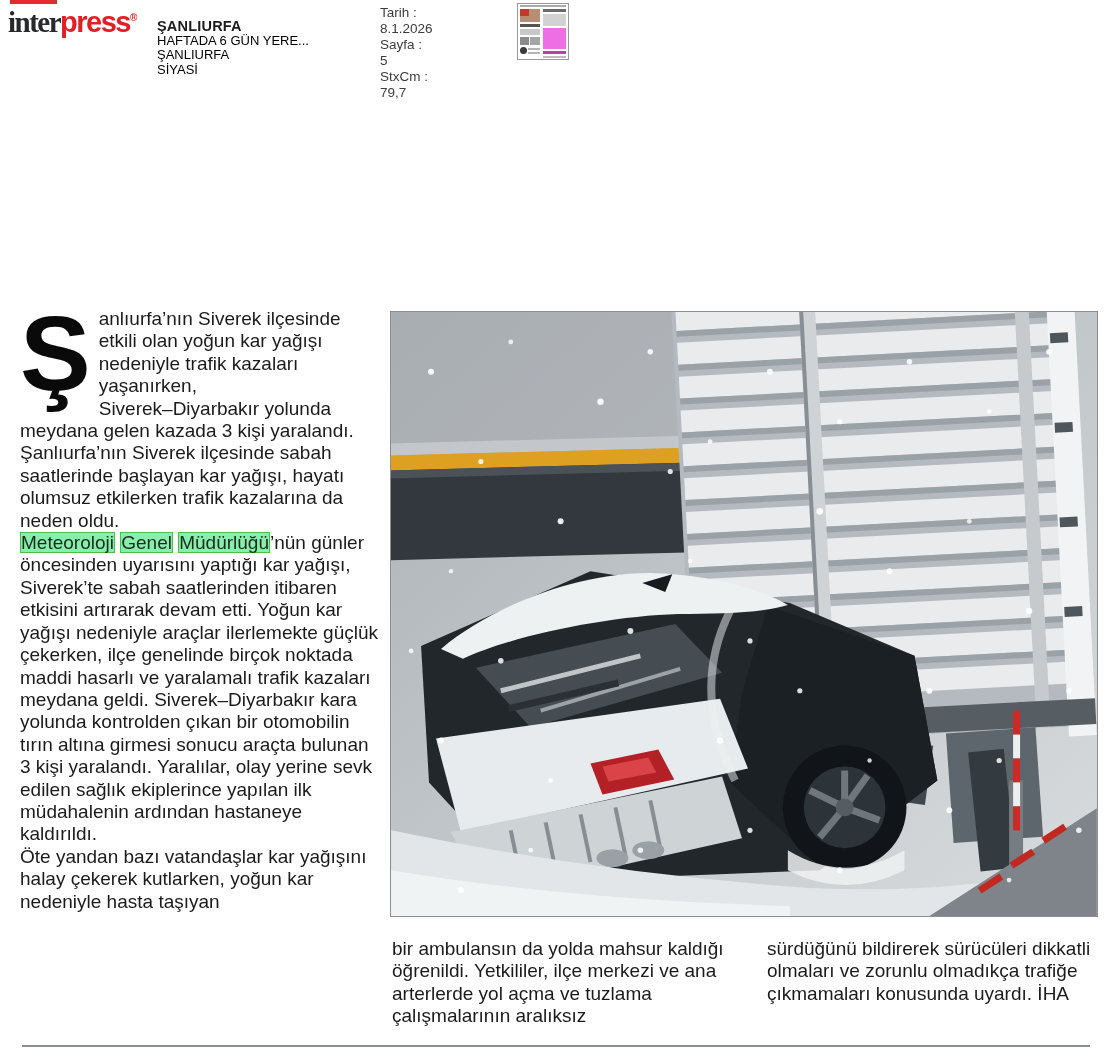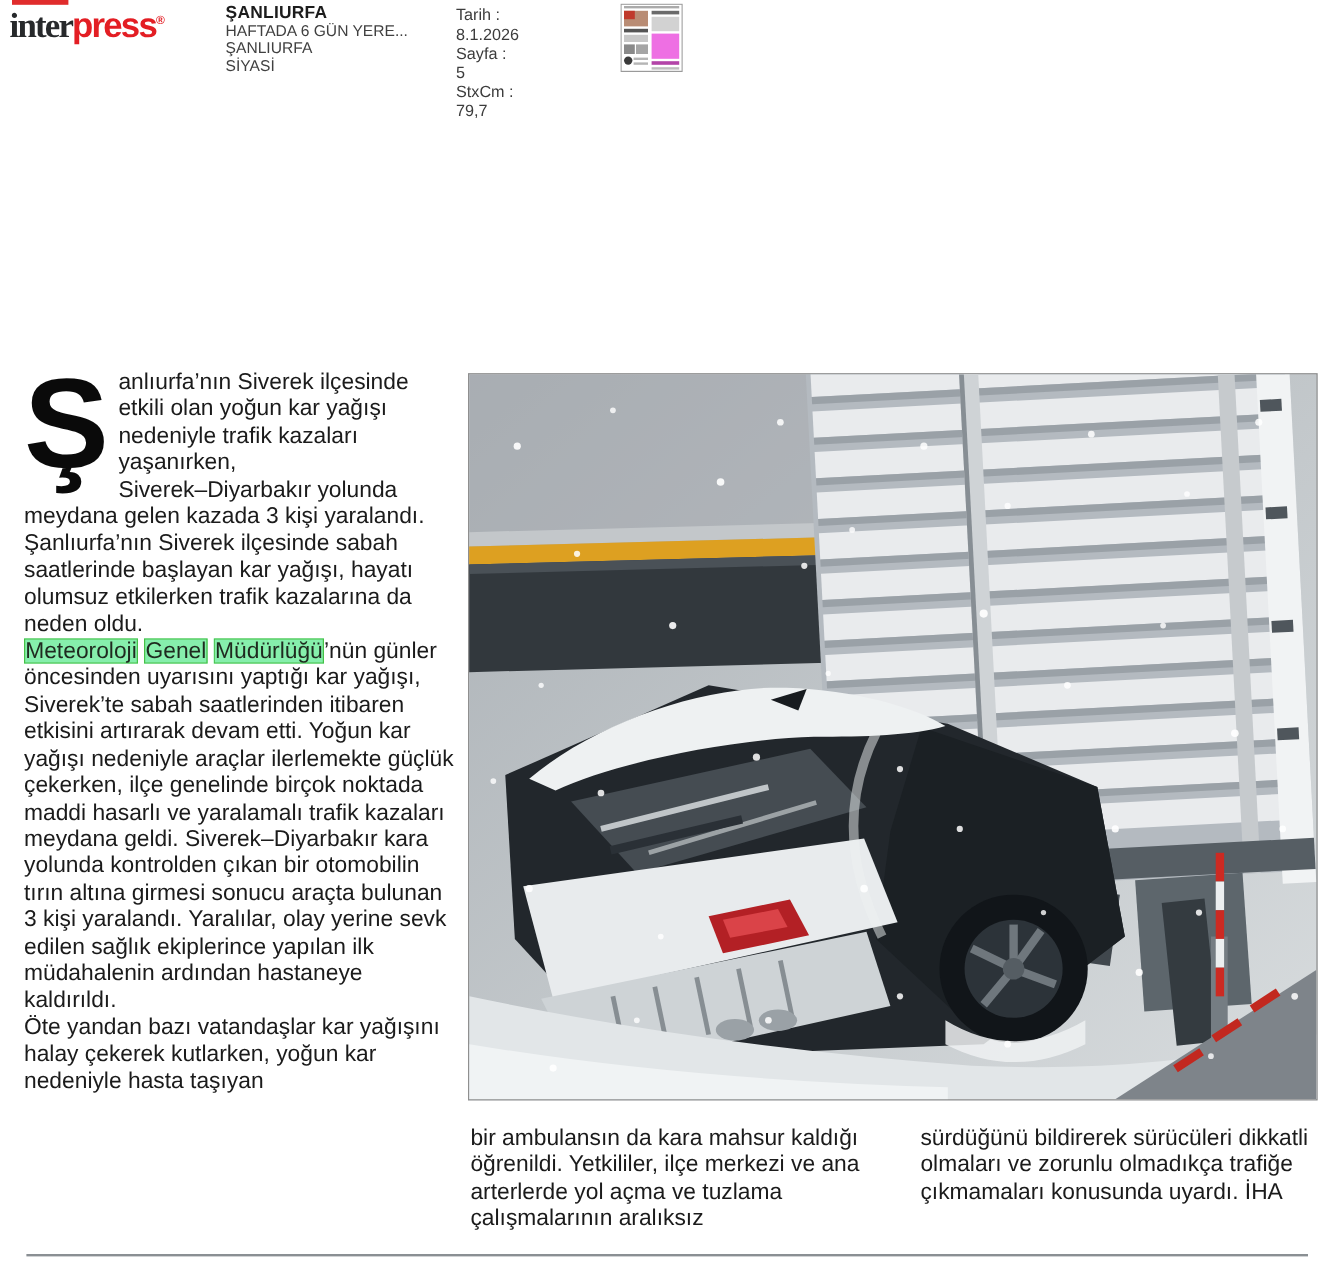--- a/index.html
+++ b/index.html
@@ -9,23 +9,23 @@
 
   
   .red-strip { position:absolute; left:10px; top:0; width:47px; height:4px; background:#e02c2c; }
 
   
   .logo { position:absolute; left:8px; top:6px; font-size:29px; font-weight:bold; letter-spacing:-1.5px; }
   .logo-inter { color:#27292b;font-family:Liberation Serif, serif; }
   .logo-press { color:#e31e24; }
   .logo-reg { color:#e31e24; font-size:10px; font-weight:bold; vertical-align:super; letter-spacing:0; }
 
-  .source { position:absolute; left:157px; top:4px; line-height:14.5px;margin-left:31px; }
+  .source { position:absolute; left:157px; top:19px; line-height:14.5px; }
   .source-name { font-size:14.5px; font-weight:bold; color:#1c1c1c; letter-spacing:.2px; }
-  .source-line { font-size:13px; color:#404040; }
+  .source-line { font-size:13px; color:#000000; }
 
   .meta { position:absolute; left:380px; top:5px; font-size:13.5px; color:#3c3c3c; line-height:16px; }
   .meta-row { display:flex;flex-direction:column; }
   .meta-label { width:57px; }
   .meta-value { }
 
   .thumb { position:absolute; left:517px; top:3px; }
 
   
   .headline { position:absolute; left:22px; top:82px; width:1083px; }
@@ -279,18 +279,18 @@
         <circle cx="450" cy="560" r="2.8" opacity="0.85"></circle>
           <circle cx="620" cy="570" r="2.4" opacity="0.8"></circle>
         <circle cx="690" cy="520" r="2.8" opacity="0.85"></circle>
           <circle cx="280," :="" cy="160" r="0" opacity="0"></circle>
         <circle cx="280" cy="160" r="2.6" opacity="0.85"></circle>
           <circle cx="20" cy="340" r="2.4" opacity="0.8"></circle>
       </g>
     </svg>
   </figure>
 
-  <div class="col col2">bir ambulansın da kara mahsur kaldığı öğrenildi. Yetkililer, ilçe merkezi ve ana arterlerde yol açma ve tuzlama çalışmalarının aralıksız</div>
+  <div class="col col2">bir ambulansın da yolda mahsur kaldığı öğrenildi. Yetkililer, ilçe merkezi ve ana arterlerde yol açma ve tuzlama çalışmalarının aralıksız</div>
   <div class="col col3">sürdüğünü bildirerek sürücüleri dikkatli olmaları ve zorunlu olmadıkça trafiğe çıkmamaları konusunda uyardı. İHA</div>
 
   <div class="bottom-rule"></div>
 
 </div>
 
 </body></html>

